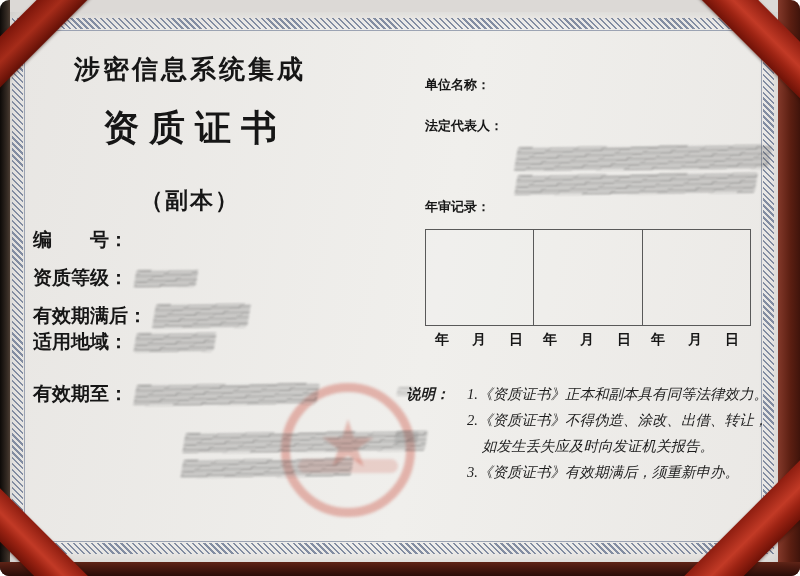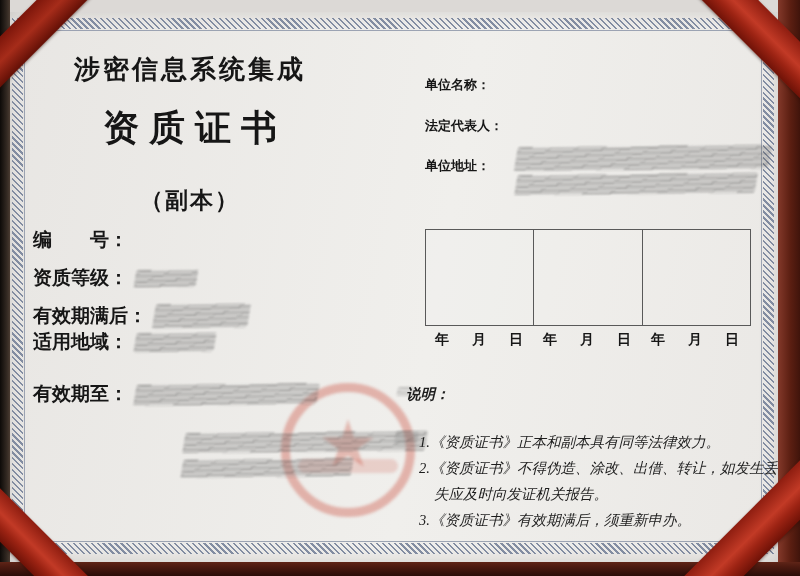--- a/index.html
+++ b/index.html
@@ -1,20 +1,21 @@
 <!DOCTYPE html>
 <html><head>
 <meta charset="utf-8">
 <style>
   html,body{margin:0;padding:0;background:#ffffff;}
   #stage{
     position:relative;width:800px;height:576px;overflow:hidden;
     background:#dcd9d6;
     font-family:"Liberation Sans","DejaVu Sans",sans-serif;
     color:#161616;
+    border-radius:9px;
   }
   
   .frame-left{position:absolute;left:0;top:0;width:10px;height:576px;
     background:linear-gradient(90deg,#0d0a08,#342a23 70%,#4a3b31);z-index:4;}
   .frame-right{position:absolute;right:0;top:0;width:22px;height:576px;
     background:linear-gradient(90deg,#83392a,#5c1f12 55%,#40140b);z-index:4;}
   .frame-bottom{position:absolute;left:0;bottom:0;width:800px;height:14px;
     background:linear-gradient(0deg,#2a0d08,#4e1b11 70%,#5f2417);z-index:4;}
   
   .paper{position:absolute;left:10px;top:12px;width:768px;height:550px;
@@ -57,21 +58,21 @@
   .review-table{position:absolute;left:425px;top:229px;width:324px;height:95px;
     border:1px solid #595959;display:flex;z-index:3;background:rgba(255,255,255,.06);}
   .review-cell{flex:1;height:100%;}
   .review-cell + .review-cell{border-left:1px solid #595959;}
   .date-row{position:absolute;left:425px;top:331px;width:324px;display:flex;z-index:3;}
   .date-cell{flex:1;display:flex;justify-content:center;gap:23px;
     font-size:14px;font-weight:bold;}
   
   .notes{position:absolute;left:406px;top:381px;width:372px;display:flex;z-index:3;
     font-family:"Liberation Serif","DejaVu Serif",serif;font-style:italic;
-    font-size:14.5px;line-height:26px;color:#1d1d1d;flex-direction:column;}
+    font-size:14.5px;line-height:26px;color:#1d1d1d;}
   .notes-head{flex:0 0 48px;font-weight:bold;}
   .notes-items{flex:1;}
   .note-item{padding-left:15px;text-indent:-15px;margin-left:13px;}
   
   .seal{position:absolute;left:281px;top:383px;width:116px;height:116px;border-radius:50%;
     border:9px solid rgba(199,62,44,.34);filter:blur(1.6px);z-index:2;}
   .seal::before{content:"";position:absolute;left:50%;top:46%;width:54px;height:52px;
     transform:translate(-50%,-50%);background:rgba(199,62,44,.30);
     clip-path:polygon(50% 0%,61% 35%,98% 35%,68% 57%,79% 91%,50% 70%,21% 91%,32% 57%,2% 35%,39% 35%);}
   .seal::after{content:"";position:absolute;left:8px;right:8px;top:58%;height:14px;
@@ -125,25 +126,25 @@
   <div class="redact abs" style="left:182px;top:459px;width:170px;height:18px"></div>
 
   <div class="seal"></div>
 
   <div class="rrow" style="top:76px">
     <span>单位名称：</span>
   </div>
   <div class="rrow" style="top:117px">
     <span>法定代表人：</span>
   </div>
-  <div class="rrow" style="top:157px">
-    <span>单位地址：</span>
-  </div>
   <div class="redact abs" style="left:516px;top:146px;width:254px;height:24px"></div>
   <div class="redact abs" style="left:516px;top:174px;width:240px;height:20px"></div>
+  <div class="rrow" style="top:198px">
+    <span>年审记录：</span>
+  </div>
 
   <div class="review-table">
     <div class="review-cell"></div>
     <div class="review-cell"></div>
     <div class="review-cell"></div>
   </div>
   <div class="date-row">
     <div class="date-cell">
       <span>年</span>
       <span>月</span>

